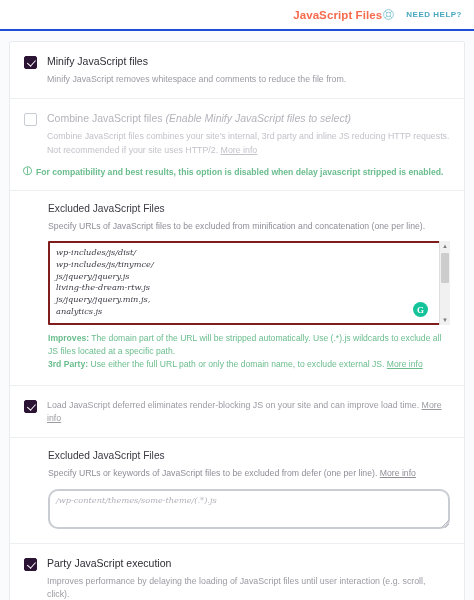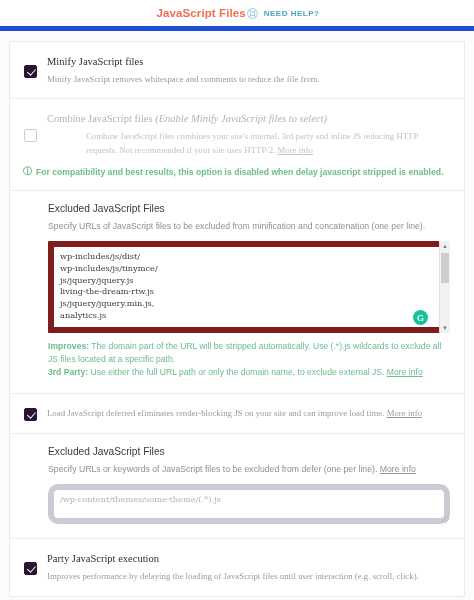--- a/index.html
+++ b/index.html
@@ -8,32 +8,32 @@
     background: #f7f8fa;
     font-family: "Liberation Sans", sans-serif;
     overflow: hidden;
   }
   .page { width: 474px; height: 600px; background: #fafbfc; position: relative; }
 
   
   .header {
     height: 31px;
     background: #ffffff;
-    display: flex; align-items: center; justify-content: center;
+    display: flex; align-items: center; justify-content: flex-end;
     padding: 0 12px 0 14px;
-    border-bottom: 5px solid #1d4ed8;
+    border-bottom: 2px solid #1d4ed8;
   }
   .header-title {
     color: #f56b4e;
     font-size: 11.5px;
     font-weight: bold;
     letter-spacing: .1px;
   }
   .need-help {
-    display: flex; align-items: center; gap: 5px;
+    display: flex; align-items: center; gap: 11px;
     color: #49a8c0;
     font-size: 8px;
     font-weight: bold;
     letter-spacing: .5px;
     cursor: pointer;
   }
   .help-icon { width: 13px; height: 13px; display: block; }
 
   
   .card {
@@ -42,21 +42,21 @@
     border: 1px solid #e9ebee;
     border-radius: 2px;
     overflow: hidden;
   }
 
   .row { padding: 13px 14px 12px 14px; }
   .row + .row { border-top: 1px solid #eceef1; }
   .row.sub { padding-top: 12px; padding-bottom: 14px; }
 
   
-  .opt { display: flex; align-items: center; font-family: Liberation Serif, serif; }
+  .opt { display: flex; align-items: flex-start; }
   .cb {
     width: 13px; height: 13px; flex: 0 0 13px;
     margin-top: 1px; margin-right: 10px;
     border-radius: 2px;
     position: relative;
     cursor: pointer;
   }
   .cb.checked { background: #2b1334; border: 1px solid #2b1334; }
   .cb.checked::after {
     content: "";
@@ -79,21 +79,21 @@
   .opt-title .hint {
     font-style: italic;
     font-weight: normal;
   }
   .opt-desc {
     font-size: 8.8px;
     color: #9a9aa3;
     line-height: 1.5;
   }
   .opt.disabled .opt-title { color: #b3b3bb; }
-  .opt.disabled .opt-desc  { color: #c2c2ca; margin-left: 39px; }
+  .opt.disabled .opt-desc  { color: #c2c2ca; }
 
   a.more {
     color: inherit;
     text-decoration: underline;
   }
 
   .notice {
     display: flex; align-items: flex-start; gap: 4px;
     margin-top: 9px;
     margin-left: -1px;
@@ -116,30 +116,31 @@
     color: #8e8e99;
     line-height: 1.55;
     margin-bottom: 8px;
     margin-left: 24px;
   }
   .ta-wrap { margin-left: 24px; position: relative; }
 
   .ta {
     width: 100%;
     background: #ffffff;
-    border: 6px solid #7f1d1d;
+    border: 2px solid #7f1d1d;
     border-radius: 1px;
     padding: 4px 6px 6px 6px;
     font-family: "DejaVu Serif", serif;
     font-size: 8.2px;
     color: #3c3a44;
     line-height: 1.42;
     white-space: pre;
     overflow: hidden;
     position: relative;
+    font-style: italic;
   }
   .ta.scrolled { padding-right: 18px; }
   .ta.placeholder { color: #b0b0ba; border-color: #c9ccd2; }
 
   
   .sb {
     position: absolute; top: 0; right: 0; bottom: 0;
     width: 11px;
     background: #f1f1f1;
     border-left: 1px solid #dedede;

